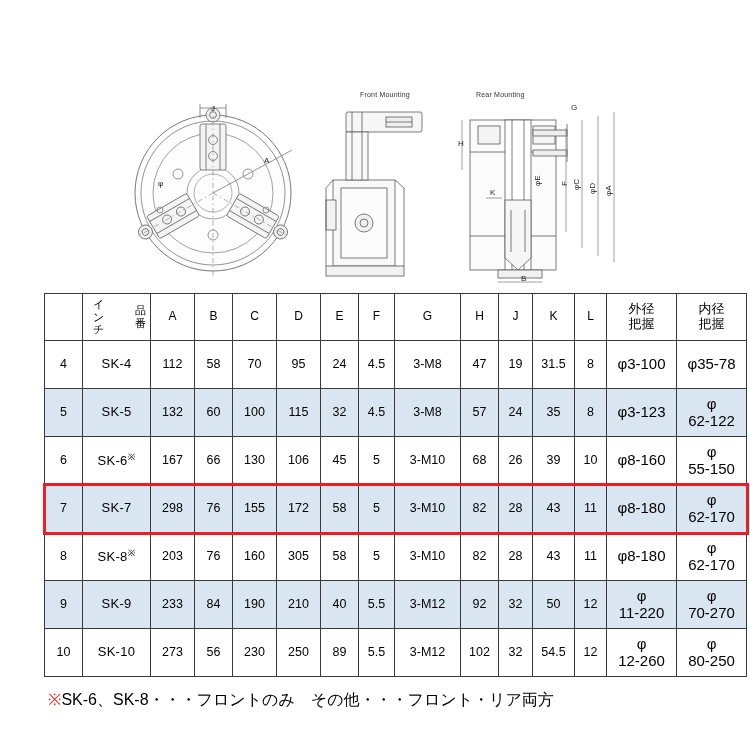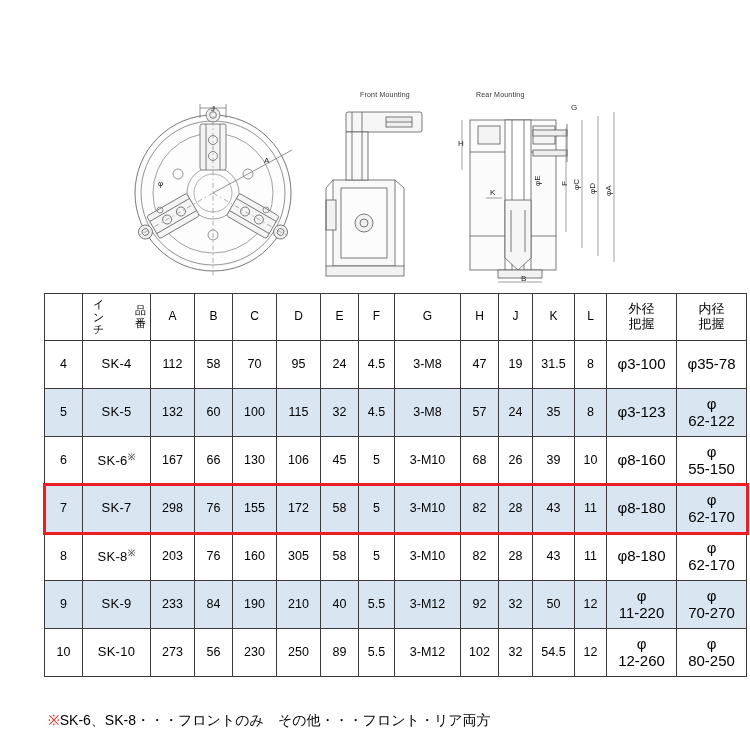--- a/index.html
+++ b/index.html
@@ -99,22 +99,22 @@
   .hl-box {
     position: absolute;
     border: 3px solid #ee1c25;
     pointer-events: none;
     box-sizing: border-box;
   }
 
   .footnote {
     position: absolute;
     left: 48px;
-    top: 710px;
-    font-size: 14px;
+    top: 688px;
+    font-size: 16px;
     color: #000;
     font-family: "Liberation Sans", sans-serif;
   }
   .footnote .mark { color: #e8342a; }
 </style>
 </head>
 <body>
 
 <div class="diagram-area">
 

